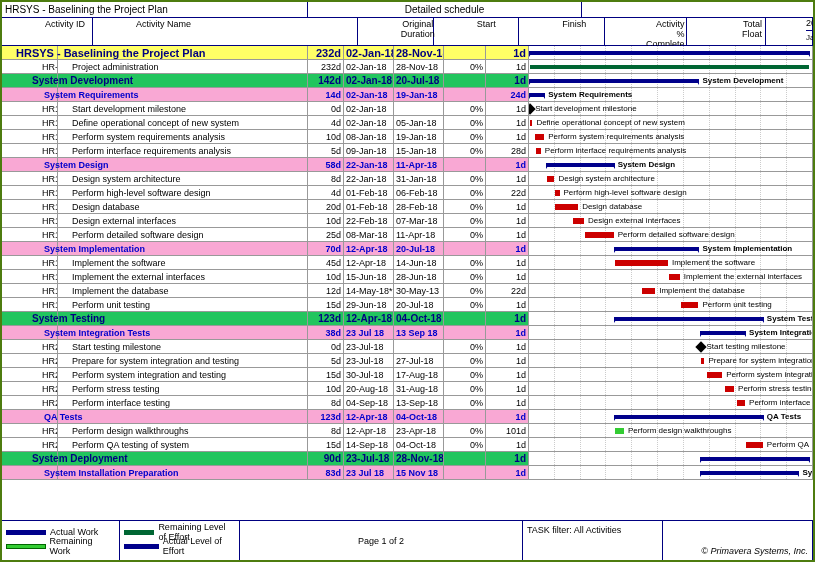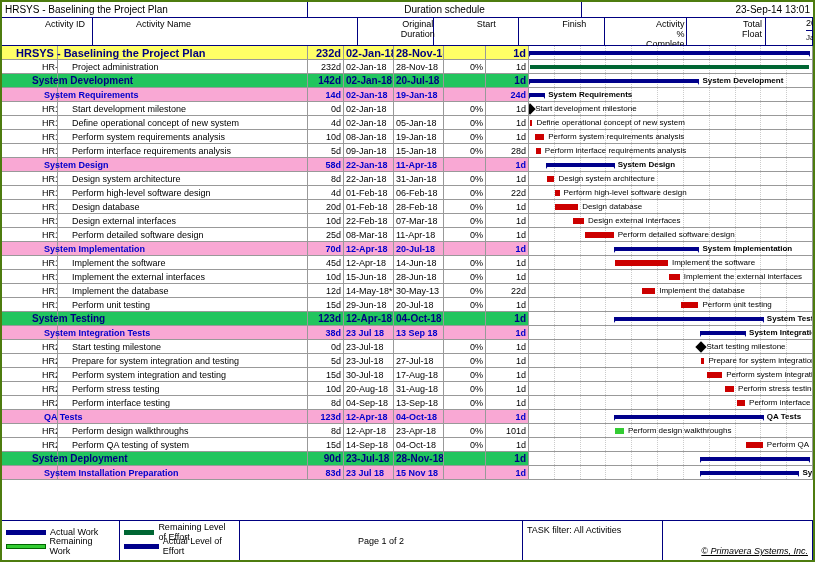--- a/index.html
+++ b/index.html
@@ -65,30 +65,29 @@
   
   .footer{position:absolute;left:0;right:0;bottom:0;height:40px;border-top:1px solid #000080;
     display:flex;font-size:9px;background:#fff;}
   .footer .fcol{border-right:1px solid #000080;padding:4px;}
   .legend-item{display:flex;align-items:center;gap:4px;height:14px;}
   .leg-bar{width:40px;height:5px;}
   .fcol1{width:120px;}
   .fcol2{width:118px;}
   .fcol-page{flex:1;display:flex;align-items:center;justify-content:center;}
   .fcol-filter{width:140px;display:flex;align-items:flex-start;padding:4px;}
-  .fcol-copy{flex:0 0 150px;display:flex;align-items:flex-end;justify-content:flex-end;padding:4px;border-right:none;font-style:italic;text-decoration:underline;}
+  .fcol-copy{flex:0 0 150px;display:flex;align-items:flex-end;justify-content:flex-end;padding:4px;border-right:none;font-style:italic;}
 </style>
 </head>
 <body>
 <div class="page">
 
 <div class="hdr-row">
   <div class="c c-title">HRSYS - Baselining the Project Plan</div>
-  <div class="c c-sched">Duration schedule</div>
-  <div class="c c-date">23-Sep-14 13:01</div>
+  <div class="c c-sched">Detailed schedule</div>
 </div>
 
 <div class="colhdr">
   <div class="c c-id">Activity ID</div>
   <div class="c c-name">Activity Name</div>
   <div class="c c-dur">Original Duration</div>
   <div class="c c-start">Start</div>
   <div class="c c-finish">Finish</div>
   <div class="c c-pct">Activity % Complete</div>
   <div class="c c-flt">Total Float</div>

